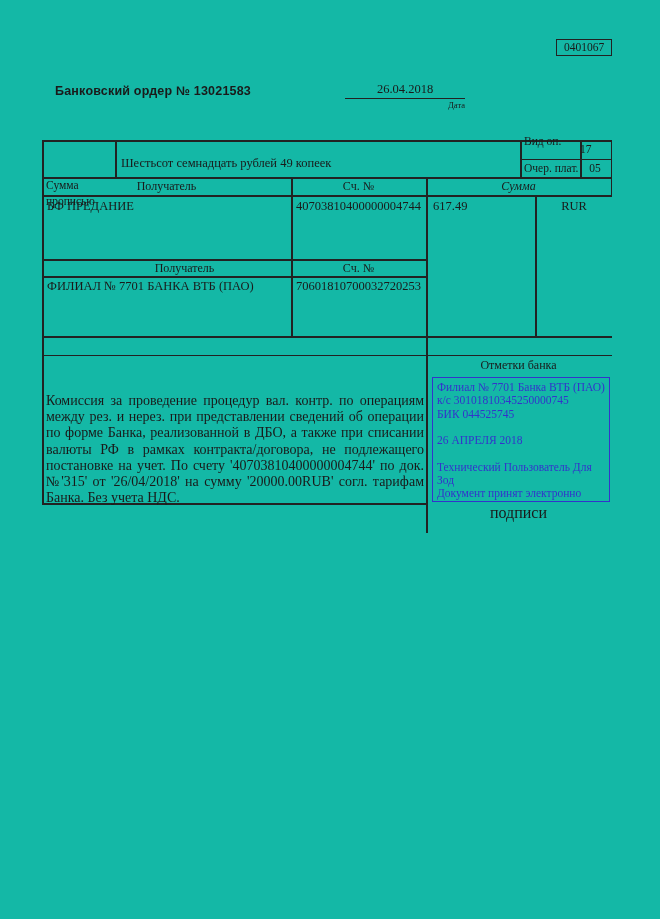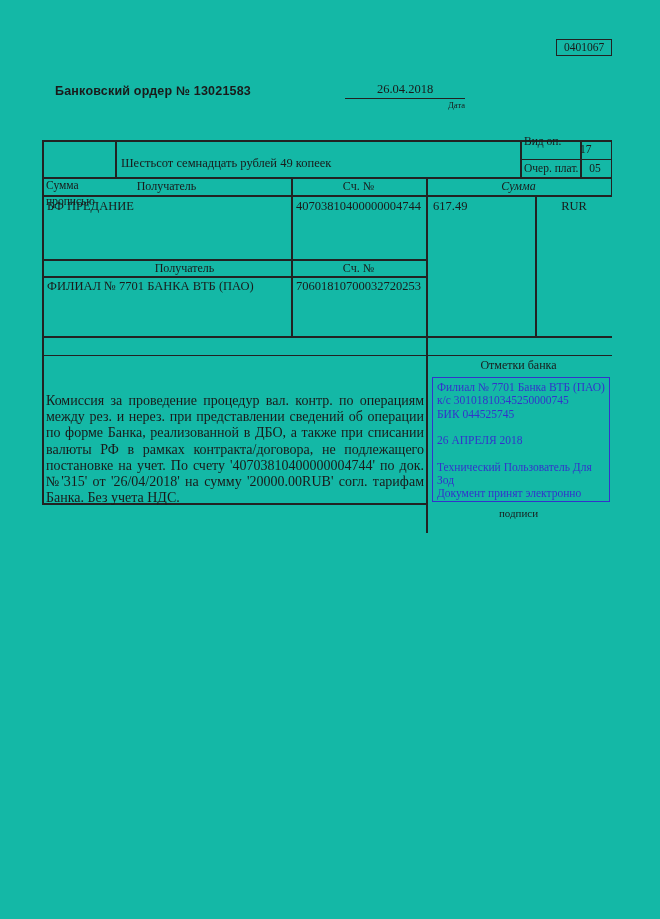--- a/index.html
+++ b/index.html
@@ -50,21 +50,21 @@
     position:absolute;left:46px;top:357px;width:378px;
     font-size:14px;line-height:16.2px;text-align:justify;margin-top:36px;
   }
   #bank-marks-header{left:426px;top:358px;width:185px;}
   #bank-stamp{
     position:absolute;left:432px;top:377px;width:168px;height:117px;
     border:1.5px solid #3333cc;color:#3333cc;
     padding:3px 4px;font-size:11.5px;line-height:13.3px;
   }
   .stamp-line{min-height:13.3px;}
-  #signatures-label{left:426px;top:506px;width:185px;font-size:11px;}
+  #signatures-label{left:426px;top:506px;width:185px;font-size:16px;}
 </style>
 </head>
 <body>
 
 <div id="page">
 
   <div id="form-code">0401067</div>
   <div id="doc-title">Банковский ордер № 13021583</div>
   <div id="date-block">26.04.2018</div>
   <div id="date-label">Дата</div>

